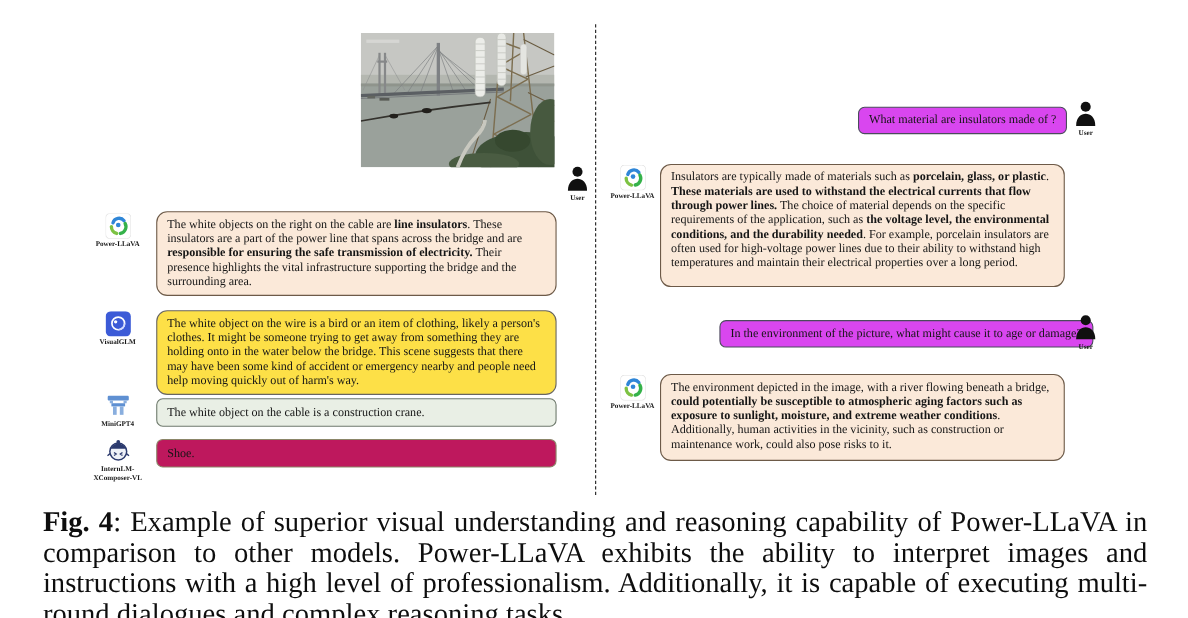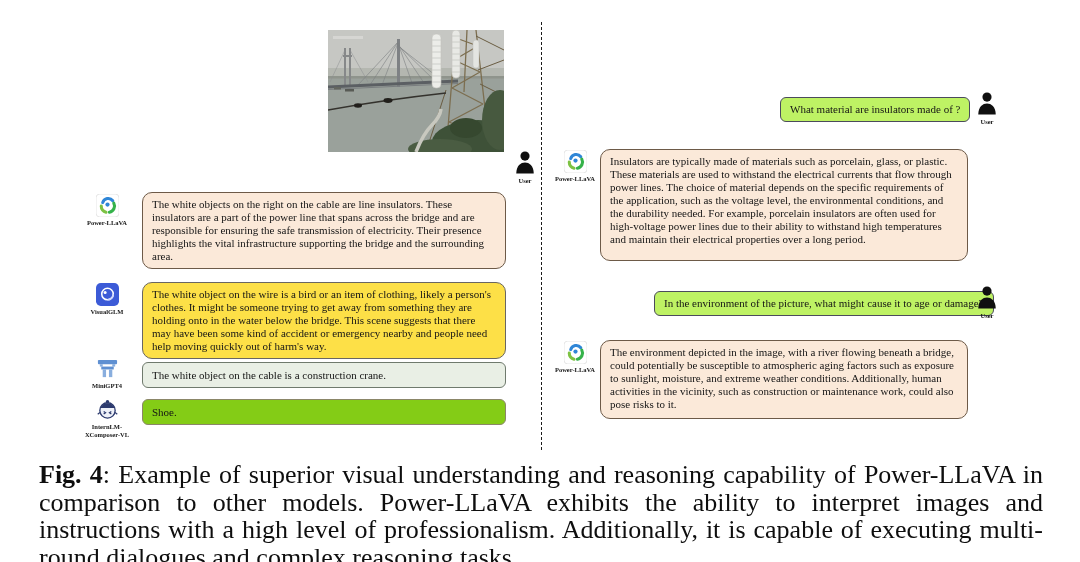--- a/index.html
+++ b/index.html
@@ -5,27 +5,27 @@
   html,body{margin:0;padding:0;background:#ffffff;}
   #fig{position:relative;width:1080px;height:562px;background:#ffffff;overflow:hidden;
        font-family:"Liberation Serif", serif;color:#151515;}
 
   
   .photo{position:absolute;left:328px;top:30px;width:176px;height:122px;display:block;}
 
   
   .bubble{position:absolute;box-sizing:border-box;border:1.5px solid #57534c;
           font-size:11px;line-height:13px;padding:5px 9px;overflow:hidden;}
-  .bubble .b{font-weight:normal;}
-  .q{background:#bef264;border-color:#4b4b5c;border-radius:6px;display:inline-flex;
+  .bubble .b{font-weight:bold;}
+  .q{background:#d946ef;border-color:#4b4b5c;border-radius:6px;display:inline-flex;
      align-items:center;white-space:nowrap;padding:4px 9px;height:25px;}
   .peach{background:#fbe9d9;border-color:#6d5a48;border-radius:10px;}
   .gray{background:#fde047;border-color:#696662;border-radius:10px;}
   .green{background:#e9efe5;border-color:#6f7a6d;border-radius:6px;display:flex;align-items:center;}
-  .yellow{background:#84cc16;border-color:#8b8668;border-radius:6px;display:flex;align-items:center;}
+  .yellow{background:#be185d;border-color:#8b8668;border-radius:6px;display:flex;align-items:center;}
 
   
   .chip{position:absolute;display:flex;flex-direction:column;align-items:center;}
   .model-chip{width:46px;}
   .user-chip{width:34px;}
   .chip .icon{display:block;}
   .chip-label{font-size:6.5px;font-weight:bold;line-height:7.5px;text-align:center;
               margin-top:2px;white-space:pre-line;color:#181818;}
   .user-svg{width:22px;height:25px;fill:#101010;}
   .micon-svg{width:23px;height:23px;}

